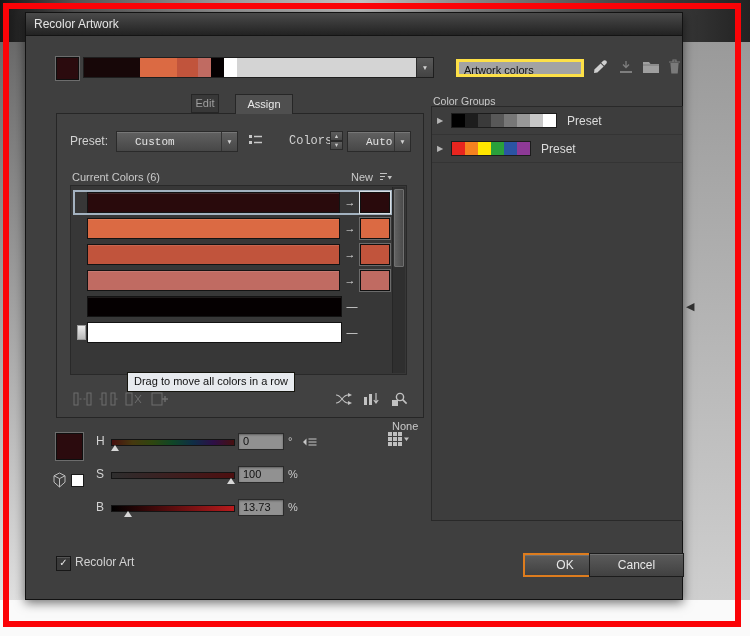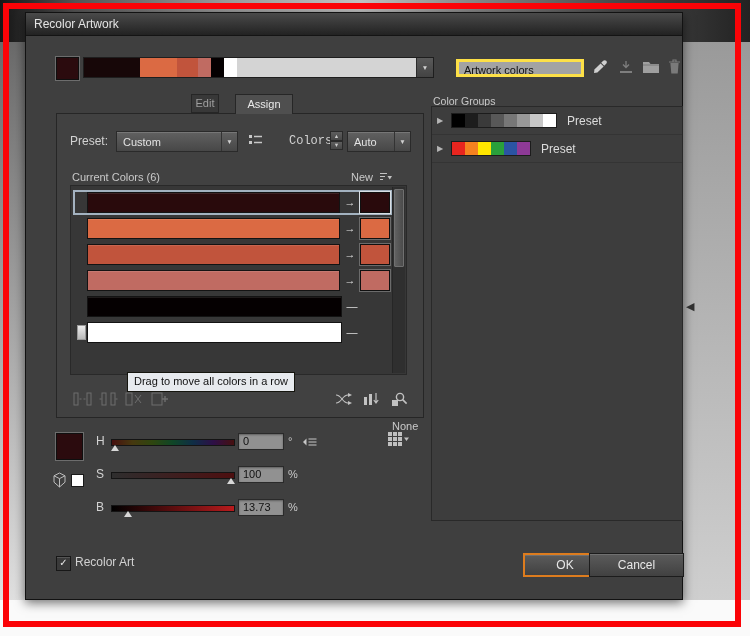--- a/index.html
+++ b/index.html
@@ -41,21 +41,21 @@
   .group-label{margin-left:10px;color:#dcdcdc;font-size:12px;}
   
   .tab{position:absolute;text-align:center;font-size:11px;border:1px solid #262626;box-sizing:border-box;cursor:pointer;}
   .tab.inactive{background:#383838;color:#9f9f9f;height:19px;line-height:17px;}
   .tab.active{background:#4f4f4f;color:#e9e9e9;height:20px;line-height:18px;z-index:2;border-bottom:none;}
   .panel{position:absolute;left:30px;top:100px;width:368px;height:305px;background:#414141;
     border:1px solid #262626;box-sizing:border-box;}
   
   .dd{position:absolute;height:19px;display:flex;align-items:center;background:linear-gradient(#616161,#474747);
     border:1px solid #2a2a2a;box-shadow:inset 0 1px 0 rgba(255,255,255,.14);cursor:pointer;}
-  .dd-text{flex:1;padding:0 6px;font-size:11px;color:#e3e3e3;white-space:nowrap;overflow:hidden;}
+  .dd-text{flex:1;padding:0 18px;font-size:11px;color:#e3e3e3;white-space:nowrap;overflow:hidden;font-family:Liberation Mono, monospace;}
   .dd-arw{width:15px;text-align:center;font-size:6.5px;color:#d0d0d0;border-left:1px solid #333;
     align-self:stretch;display:flex;align-items:center;justify-content:center;}
   .stepper{position:absolute;width:13px;height:19px;display:flex;flex-direction:column;}
   .step{flex:1;background:linear-gradient(#5e5e5e,#474747);border:1px solid #2a2a2a;color:#ccc;
     font-size:5.5px;display:flex;align-items:center;justify-content:center;cursor:pointer;}
   
   .list{position:absolute;background:#373737;border:1px solid #292929;box-sizing:border-box;}
   .rows{position:absolute;left:0;top:0;right:14px;bottom:0;padding-top:1px;}
   .cc-row{position:relative;height:21px;margin:5px 2px 0 4px;display:flex;align-items:stretch;cursor:pointer;}
   .cc-row.selected{box-shadow:0 0 0 2px #a3b2c0;}

